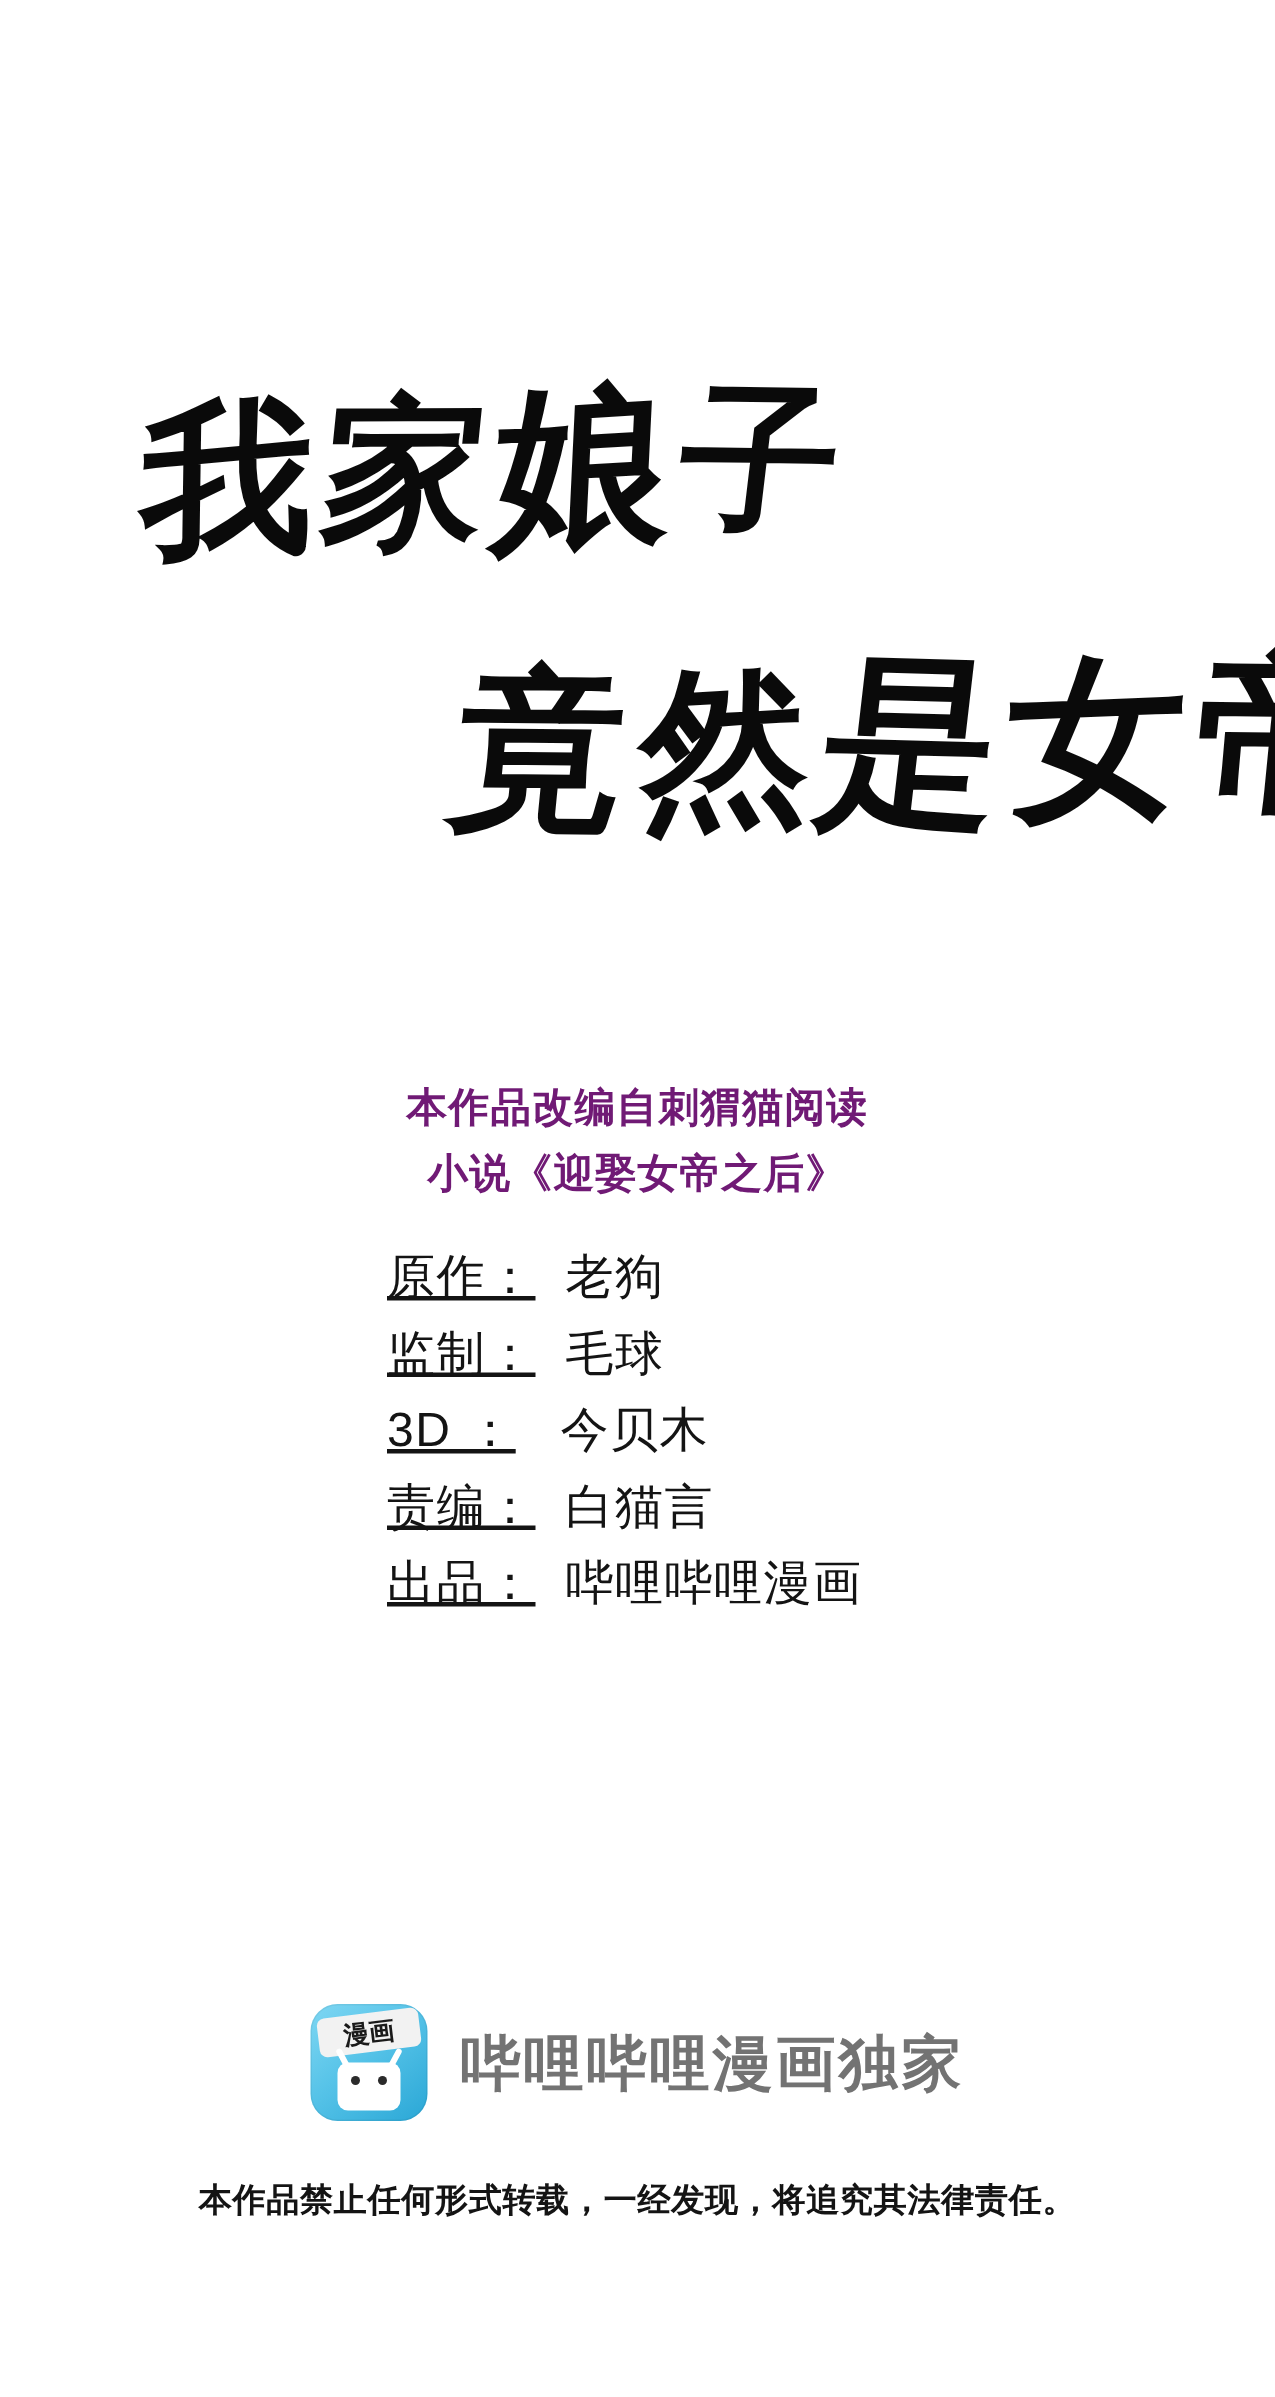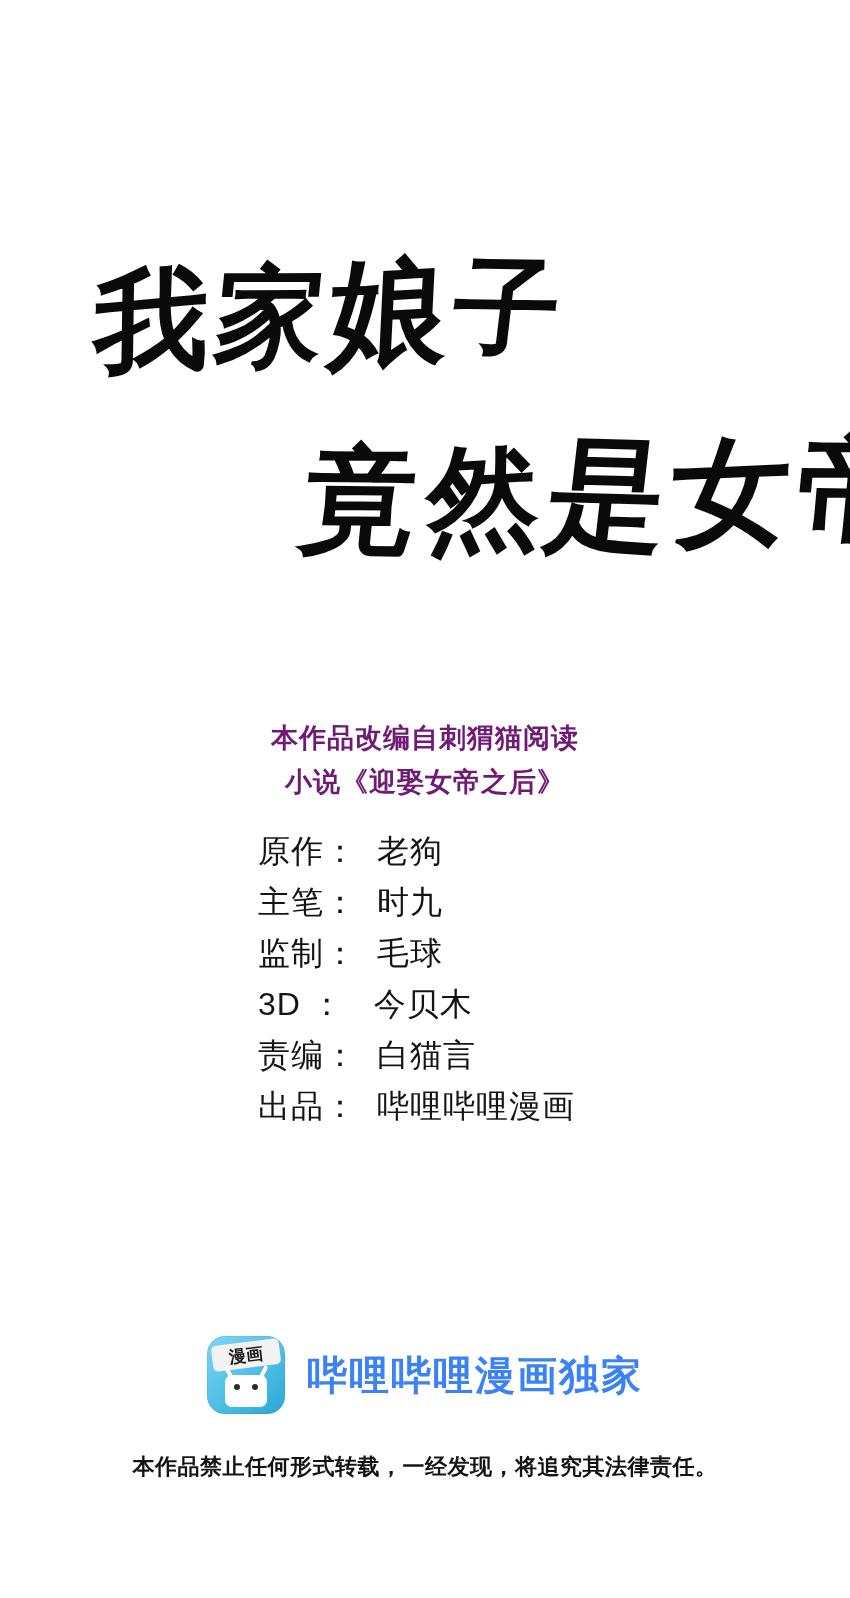--- a/index.html
+++ b/index.html
@@ -89,20 +89,21 @@
   }
   .credit-row {
     font-size: 32px;
     line-height: 51px;
     color: #141414;
     letter-spacing: 1px;
     white-space: nowrap;
   }
   .credit-label {
     display: inline;
+    text-decoration: underline;
   }
   .credit-value {
     display: inline;
     margin-left: 20px;
   }
 
   
   .brand-row {
     position: absolute;
     top: 1336px;
@@ -173,21 +174,21 @@
     background: #ffffff;
     border-radius: 3px;
   }
   .brand-logo .logo-ear-l { left: 20px; transform: rotate(-28deg); }
   .brand-logo .logo-ear-r { right: 20px; transform: rotate(28deg); }
   .brand-text {
     font-family: "DejaVu Serif", "Liberation Serif", serif;
     font-weight: 700;
     font-size: 40px;
     letter-spacing: 2px;
-    color: #3b82f6;
+    color: #737373;
   }
 
   
   .legal {
     position: absolute;
     top: 1452px;
     left: 0;
     width: 850px;
     text-align: center;
     font-size: 22px;
@@ -211,23 +212,20 @@
   </div>
 
   <div class="source-note">
     <div>本作品改编自刺猬猫阅读</div>
     <div>小说《迎娶女帝之后》</div>
   </div>
 
   <div class="credits">
     <div class="credit-row">
       <span class="credit-label">原作：</span><span class="credit-value">老狗</span>
-    </div>
-    <div class="credit-row">
-      <span class="credit-label">主笔：</span><span class="credit-value">时九</span>
     </div>
     <div class="credit-row">
       <span class="credit-label">监制：</span><span class="credit-value">毛球</span>
     </div>
     <div class="credit-row">
       <span class="credit-label">3D ：</span><span class="credit-value"> 今贝木</span>
     </div>
     <div class="credit-row">
       <span class="credit-label">责编：</span><span class="credit-value">白猫言</span>
     </div>

